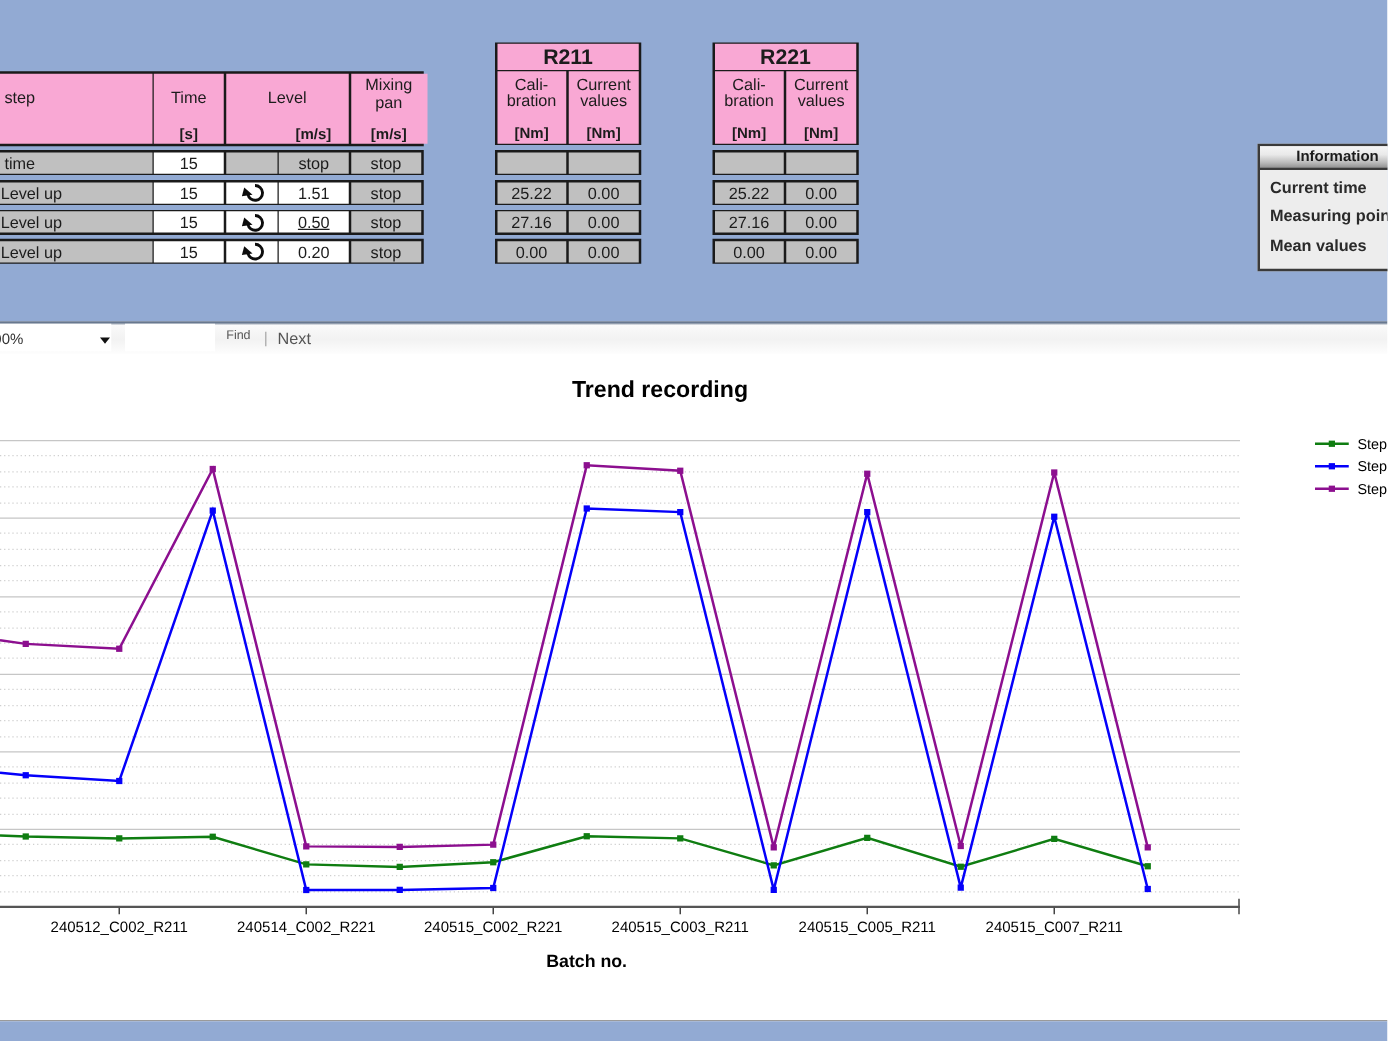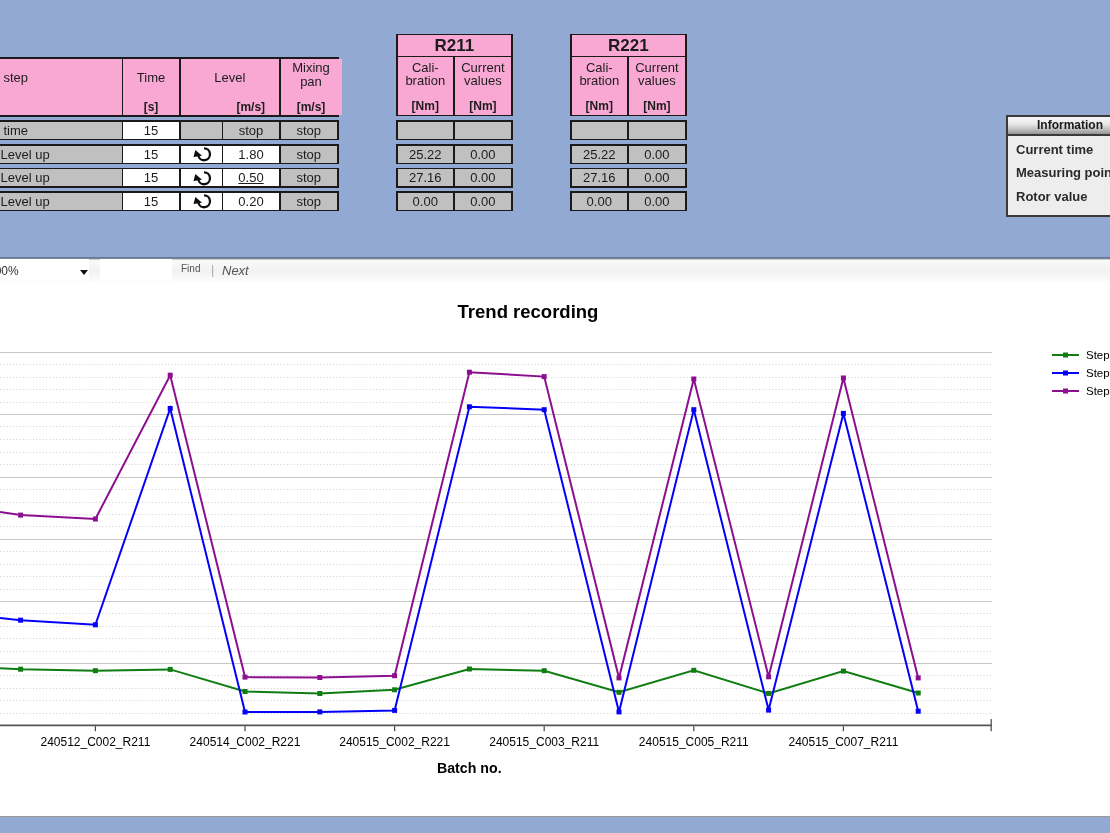--- a/index.html
+++ b/index.html
@@ -66,21 +66,21 @@
   <div class="cell gray lt" style="left:1.5px;top:1.5px;width:162.0px;height:17px;">
       <span style="margin-left:41px;">Level up</span>
     </div>
   <div class="cell white" style="left:165px;top:1.5px;width:56px;height:17px;">15</div>
   <div class="cell white" style="left:222.5px;top:1.5px;width:41.0px;height:17px;">
       <svg width="23" height="16" viewBox="0 0 23 16" style="margin-left:2px;">
         <path d="M 13.0 2.42 A 5.9 5.9 0 1 1 7.3 9.4" fill="none" stroke="#0d0d0d" stroke-width="2.3"></path>
         <polygon points="4.4,3.9 2.5,11.0 11.0,9.7" fill="#0d0d0d"></polygon>
       </svg>
     </div>
-  <div class="cell white" style="left:265px;top:1.5px;width:56px;height:17px;">1.80</div>
+  <div class="cell white" style="left:265px;top:1.5px;width:56px;height:17px;">1.51</div>
   <div class="cell gray" style="left:322.5px;top:1.5px;width:56.5px;height:17px;">stop</div>
 </div>
 <div class="tbox" style="left:-42px;top:167.7px;width:380.5px;height:20px;">
   <div class="cell gray lt" style="left:1.5px;top:1.5px;width:162.0px;height:17px;">
       <span style="margin-left:41px;">Level up</span>
     </div>
   <div class="cell white" style="left:165px;top:1.5px;width:56px;height:17px;">15</div>
   <div class="cell white" style="left:222.5px;top:1.5px;width:41.0px;height:17px;">
       <svg width="23" height="16" viewBox="0 0 23 16" style="margin-left:2px;">
         <path d="M 13.0 2.42 A 5.9 5.9 0 1 1 7.3 9.4" fill="none" stroke="#0d0d0d" stroke-width="2.3"></path>
@@ -160,31 +160,31 @@
   <div class="cell gray" style="left:1.5px;top:1.5px;width:55.5px;height:17px;">0.00</div>
   <div class="cell gray" style="left:58.5px;top:1.5px;width:56.8px;height:17px;">0.00</div>
 </div>
 
 <div class="abs" id="info">
   <div id="infotitle">
       <span>Information</span>
     </div>
   <div class="inforow" style="top:25px;">Current time</div>
   <div class="inforow" style="top:48px;">Measuring point</div>
-  <div class="inforow" style="top:72px;">Rotor value</div>
+  <div class="inforow" style="top:72px;">Mean values</div>
 </div>
 
 <div class="abs" id="toolbar">
   <div style="position:absolute;left:-20px;top:2px;width:109px;height:22px;background:#fff;"></div>
   <div class="txt" style="left:-12px;top:7px;color:#333;font-size:12px;">100%</div>
   <div style="position:absolute;left:79.5px;top:13px;width:0;height:0;border-left:4px solid transparent;border-right:4px solid transparent;border-top:5px solid #111;"></div>
   <div style="position:absolute;left:100px;top:2px;width:72px;height:22px;background:#fff;"></div>
   <div class="txt" style="left:181px;top:6px;font-size:10px;">Find</div>
   <div class="txt" style="left:211px;top:6px;color:#aaa;">|</div>
-  <div class="txt" style="left:222px;top:6px;font-size:13px;font-style:italic;">Next</div>
+  <div class="txt" style="left:222px;top:6px;font-size:13px;">Next</div>
 </div>
 
 <svg class="abs" style="left:0;top:283px;" width="1110" height="520" viewBox="0 283 1110 520">
   <g id="grid">
   <line x1="0" y1="364.5" x2="992" y2="364.5" stroke="#cfcfcf" stroke-width="1" stroke-dasharray="1 2.3"></line>
   <line x1="0" y1="377.5" x2="992" y2="377.5" stroke="#cfcfcf" stroke-width="1" stroke-dasharray="1 2.3"></line>
   <line x1="0" y1="389.5" x2="992" y2="389.5" stroke="#cfcfcf" stroke-width="1" stroke-dasharray="1 2.3"></line>
   <line x1="0" y1="402.5" x2="992" y2="402.5" stroke="#cfcfcf" stroke-width="1" stroke-dasharray="1 2.3"></line>
   <line x1="0" y1="426.5" x2="992" y2="426.5" stroke="#cfcfcf" stroke-width="1" stroke-dasharray="1 2.3"></line>
   <line x1="0" y1="439.5" x2="992" y2="439.5" stroke="#cfcfcf" stroke-width="1" stroke-dasharray="1 2.3"></line>

